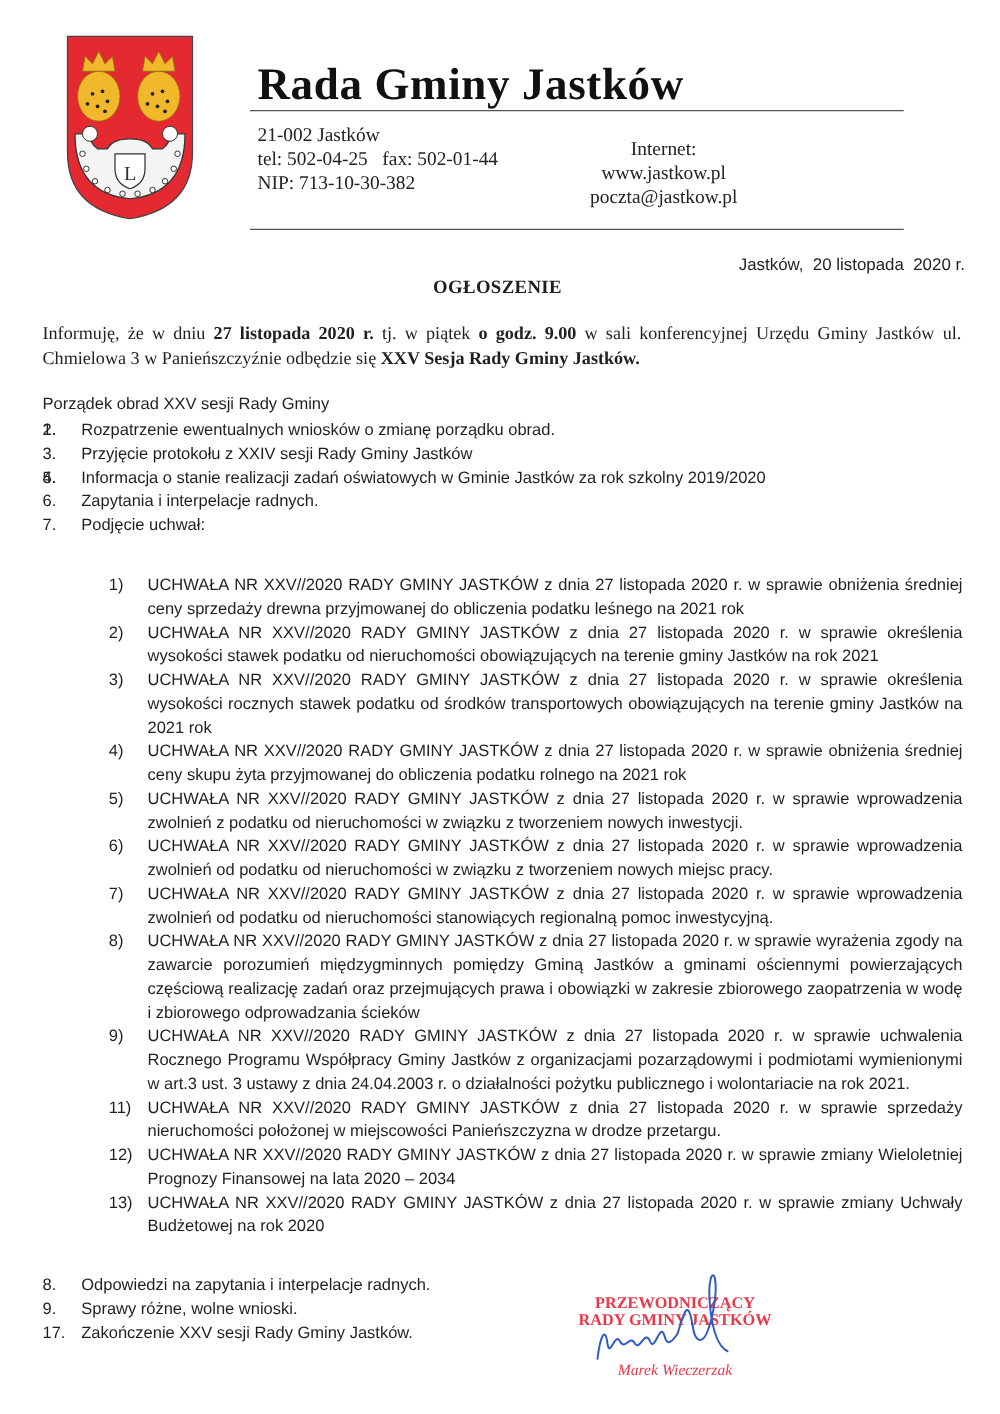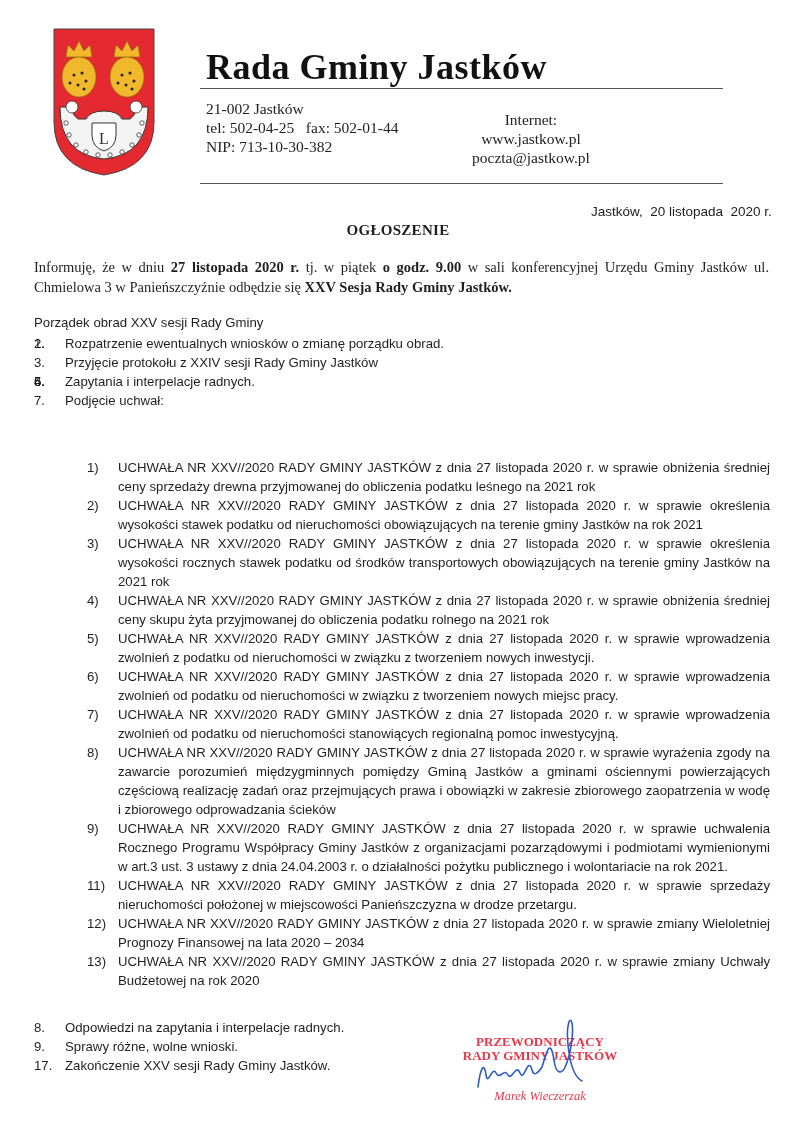--- a/index.html
+++ b/index.html
@@ -98,21 +98,21 @@
 
 <div id="intro" class="serif"><span>Informuję, że w dniu </span><b>27 listopada 2020 r.</b><span> tj. w piątek </span><b>o godz. 9.00</b><span> w sali konferencyjnej Urzędu Gminy Jastków ul. Chmielowa 3 w Panieńszczyźnie odbędzie się </span><b>XXV Sesja Rady Gminy Jastków.</b></div>
 
 <div id="agenda-head" class="sans">Porządek obrad XXV sesji Rady Gminy</div>
 
 <ol id="main-list" class="list sans">
   <li><span class="num">1.</span></li>
   <li><span class="num">2.</span><span>Rozpatrzenie ewentualnych wniosków o zmianę porządku obrad.</span></li>
   <li><span class="num">3.</span><span>Przyjęcie protokołu z XXIV sesji Rady Gminy Jastków</span></li>
   <li><span class="num">4.</span></li>
-  <li><span class="num">5.</span></li>
+  <li><span class="num">5.</span><span>Informacja o stanie realizacji zadań oświatowych w Gminie Jastków za rok szkolny 2019/2020</span></li>
   <li><span class="num">6.</span><span>Zapytania i interpelacje radnych.</span></li>
   <li><span class="num">7.</span><span>Podjęcie uchwał:</span></li>
 </ol>
 
 <ol id="sub-list" class="list sans">
   <li><span class="num">1)</span><span>UCHWAŁA NR XXV//2020 RADY GMINY JASTKÓW z dnia 27 listopada 2020 r. w sprawie obniżenia średniej ceny sprzedaży drewna przyjmowanej do obliczenia podatku leśnego na 2021 rok</span></li>
   <li><span class="num">2)</span><span>UCHWAŁA NR XXV//2020 RADY GMINY JASTKÓW z dnia 27 listopada 2020 r. w sprawie określenia wysokości stawek podatku od nieruchomości obowiązujących na terenie gminy Jastków na rok 2021</span></li>
   <li><span class="num">3)</span><span>UCHWAŁA NR XXV//2020 RADY GMINY JASTKÓW z dnia 27 listopada 2020 r. w sprawie określenia wysokości rocznych stawek podatku od środków transportowych obowiązujących na terenie gminy Jastków na 2021 rok</span></li>
   <li><span class="num">4)</span><span>UCHWAŁA NR XXV//2020 RADY GMINY JASTKÓW z dnia 27 listopada 2020 r. w sprawie obniżenia średniej ceny skupu żyta przyjmowanej do obliczenia podatku rolnego na 2021 rok</span></li>
   <li><span class="num">5)</span><span>UCHWAŁA NR XXV//2020 RADY GMINY JASTKÓW z dnia 27 listopada 2020 r. w sprawie wprowadzenia zwolnień z podatku od nieruchomości w związku z tworzeniem nowych inwestycji.</span></li>

